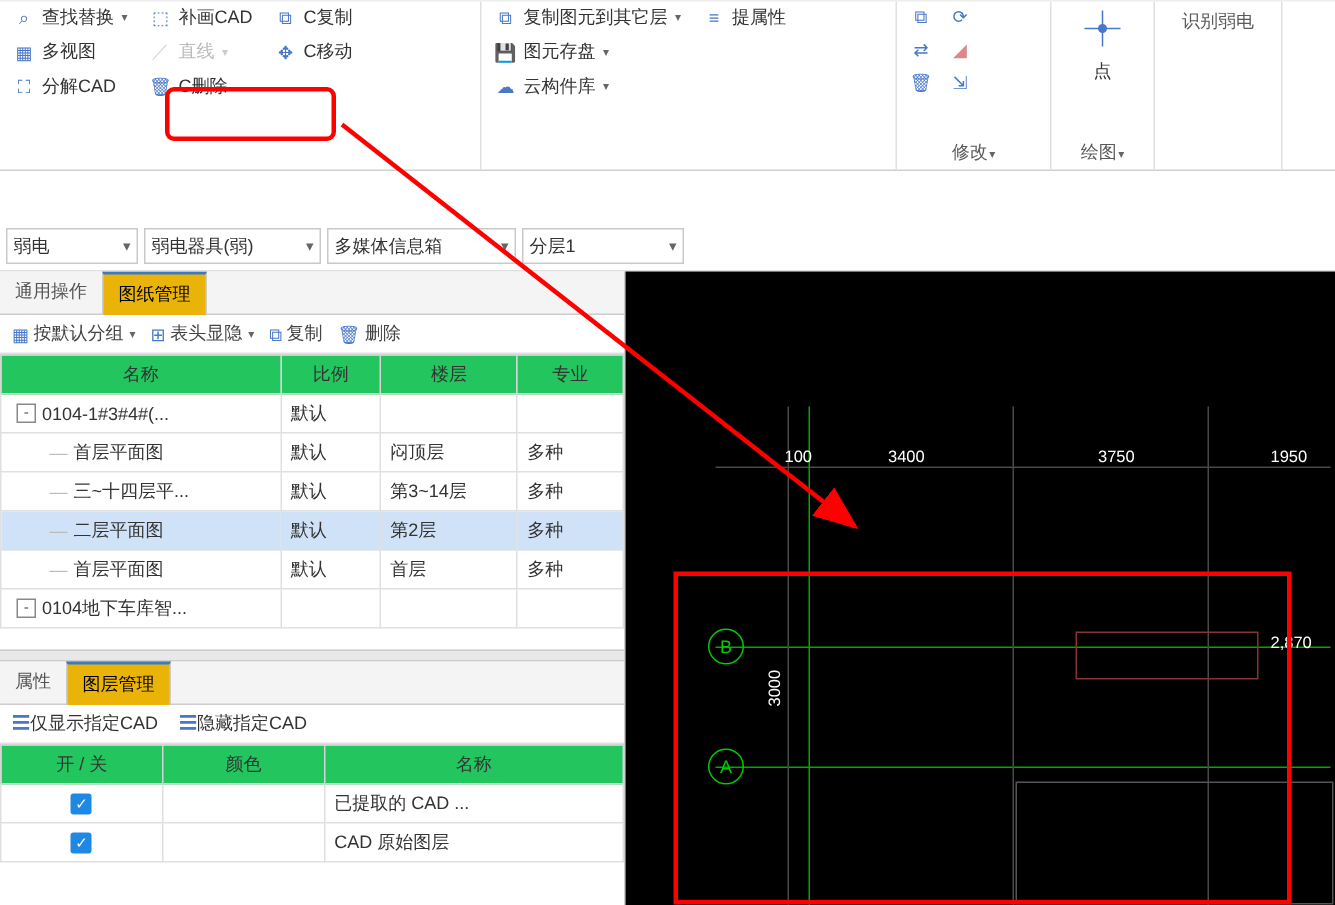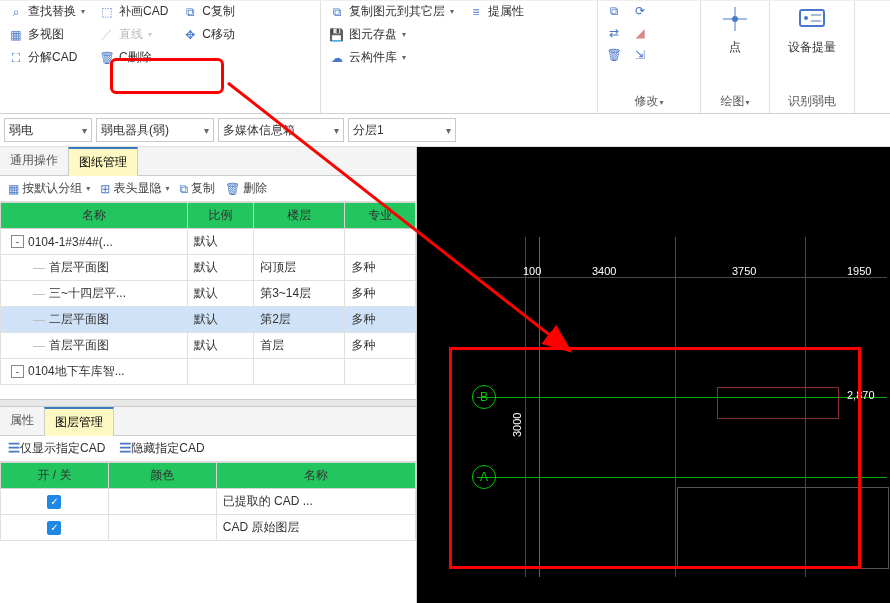--- a/index.html
+++ b/index.html
@@ -10,28 +10,28 @@
 .rgroup .col{display:flex;flex-direction:column;gap:6px;}
 .rcmd{display:flex;align-items:center;gap:4px;cursor:pointer;white-space:nowrap;}
 .rcmd.gray{color:#bbb;}
 .ricon{width:16px;height:16px;display:inline-flex;align-items:center;justify-content:center;color:#4a78c8;}
 .arrowdn{font-size:8px;color:#666;margin-left:1px;}
 .glabel{text-align:center;color:#5a5a5a;padding:3px 0;}
 .bigcol{display:flex;flex-direction:column;align-items:center;justify-content:center;gap:4px;}
 .bigicon{width:32px;height:32px;display:flex;align-items:center;justify-content:center;color:#4a78c8;}
 .hlbox{position:absolute;border:3px solid #f00;border-radius:6px;pointer-events:none;}
 .sel-row{display:flex;gap:4px;padding:4px 4px;border-bottom:1px solid #e0e0e0;align-items:center;}
-.combo{border:1px solid #c9c9c9;background:#fff;height:22px;display:flex;align-items:center;padding:0 4px;gap:4px;}
+.combo{border:1px solid #c9c9c9;background:#fff;height:22px;display:flex;align-items:center;padding:0 4px;gap:4px;margin-top:34px;}
 .combo .cad{color:#666;font-size:10px;}
 .main{display:flex;height:calc(603px - 112px - 32px);}
 .left{width:416px;border-right:1px solid #ccc;display:flex;flex-direction:column;overflow:hidden;}
 .canvas{flex:1;background:#000;position:relative;}
 .tabs{display:flex;border-bottom:1px solid #ccc;background:#f4f4f4;}
 .tab{padding:5px 10px;color:#555;cursor:pointer;}
-.tab.active{background:#fef9c3;border-top:2px solid #3a7ac0;border-left:1px solid #ccc;border-right:1px solid #ccc;margin-bottom:-1px;font-weight:400;color:#000;}
+.tab.active{background:#eab308;border-top:2px solid #3a7ac0;border-left:1px solid #ccc;border-right:1px solid #ccc;margin-bottom:-1px;font-weight:400;color:#000;}
 .toolbar2{display:flex;gap:10px;padding:4px 8px;border-bottom:1px solid #e0e0e0;align-items:center;color:#444;}
 .toolbar2 .titem{display:flex;align-items:center;gap:3px;cursor:pointer;}
 table.grid{width:100%;border-collapse:collapse;}
 table.grid th{background:#22c55e;border:1px solid #d4d4d4;padding:4px 0;font-weight:400;color:#333;}
 table.grid td{border:1px solid #e0e0e0;padding:4px 6px;color:#333;}
 table.grid tr.sel td{background:#cfe2f7;}
 .treecell{display:flex;align-items:center;gap:4px;}
 .expbox{width:11px;height:11px;border:1px solid #888;display:inline-flex;align-items:center;justify-content:center;font-size:10px;line-height:1;color:#555;}
 .splitter{height:6px;background:#e8e8e8;border-top:1px solid #ccc;border-bottom:1px solid #ccc;cursor:row-resize;}
 .layertools{display:flex;gap:14px;padding:4px 8px;border-bottom:1px solid #e0e0e0;}
@@ -147,31 +147,20 @@
               <circle cx="14" cy="14" r="3" fill="#4a78c8"></circle>
             </svg>
           </div>
    <div>点</div>
   </div>
   <div class="glabel"><span>绘图</span><span class="arrowdn">▾</span></div>
  </div>
 
 
  <div class="rgroup" style="width:68px">
-  <div class="bigcol">
-   <div class="bigicon">
-            <svg width="30" height="30">
-              <rect x="3" y="6" width="24" height="16" rx="2" fill="none" stroke="#4a78c8" stroke-width="2"></rect>
-              <circle cx="9" cy="14" r="2" fill="#4a78c8"></circle>
-              <line x1="14" y1="11" x2="24" y2="11" stroke="#4a78c8"></line>
-              <line x1="14" y1="17" x2="24" y2="17" stroke="#4a78c8"></line>
-            </svg>
-          </div>
-   <div>设备提量</div>
-  </div>
   <div class="glabel"><span>识别弱电</span></div>
  </div>
 </div>
 
 <div class="hlbox" style="left:110px;top:57px;width:108px;height:30px"></div>
 
 <div class="sel-row">
  <div class="combo" style="width:78px">
         <span>弱电</span>
         <span class="cad" style="margin-left:auto">▾</span>

